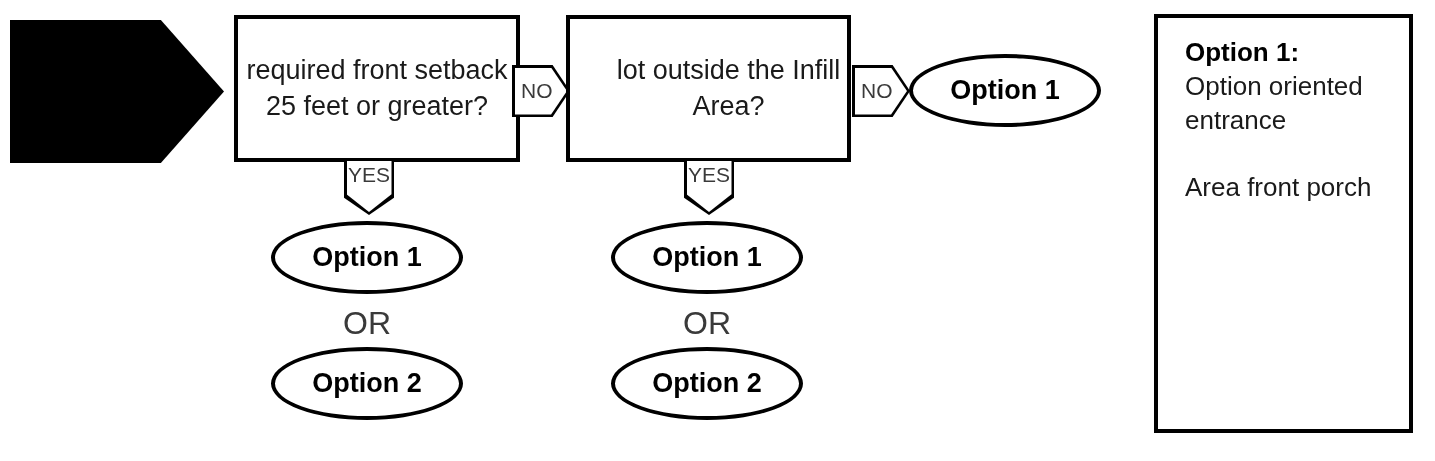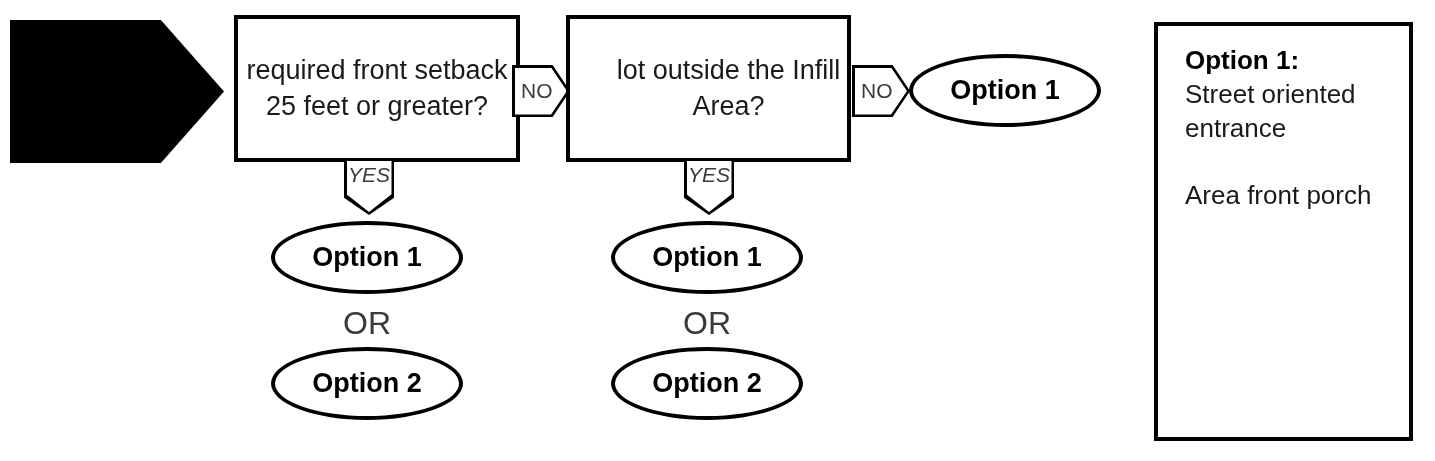--- a/index.html
+++ b/index.html
@@ -94,21 +94,20 @@
     color: #3a3a3a;
   }
   #no-1 { left: 512px; top: 65px; }
   #no-2 { left: 852px; top: 65px; }
 
   
   .yes-connector {
     position: absolute;
     width: 50px;
     height: 54px;
-    font-style: italic;
   }
   .yes-connector .shape {
     position: absolute;
     inset: 0;
     background: #000000;
     -webkit-clip-path: polygon(0% 0%, 100% 0%, 100% 68%, 50% 100%, 0% 68%);
     clip-path: polygon(0% 0%, 100% 0%, 100% 68%, 50% 100%, 0% 68%);
   }
   .yes-connector .shape::after {
     content: "";
@@ -161,21 +160,21 @@
     color: #3a3a3a;
   }
   #or-a { left: 271px; top: 305px; }
   #or-b { left: 611px; top: 305px; }
 
   
   #legend-panel {
     position: absolute;
     box-sizing: border-box;
     left: 1154px;
-    top: 22px;
+    top: 14px;
     width: 259px;
     height: 419px;
     border: 4px solid #000000;
     background: #ffffff;
     padding: 18px 14px 0 27px;
   }
   .legend-group { margin-bottom: 34px; }
   .legend-term {
     font-size: 26px;
     font-weight: bold;
@@ -240,20 +239,20 @@
     <span class="label">Option 2</span>
   </div>
 
   <div class="option-ellipse" id="ellipse-c1">
     <span class="label">Option 1</span>
   </div>
 
   <div id="legend-panel">
     <div class="legend-group">
       <div class="legend-term"><span>Option 1</span><span class="colon">:</span></div>
-      <div class="legend-desc">Street oriented entrance</div>
+      <div class="legend-desc">Option oriented entrance</div>
     </div>
     <div class="legend-group">
       <div class="legend-desc">Area front porch</div>
     </div>
   </div>
 
 </div>
 
 </body></html>

